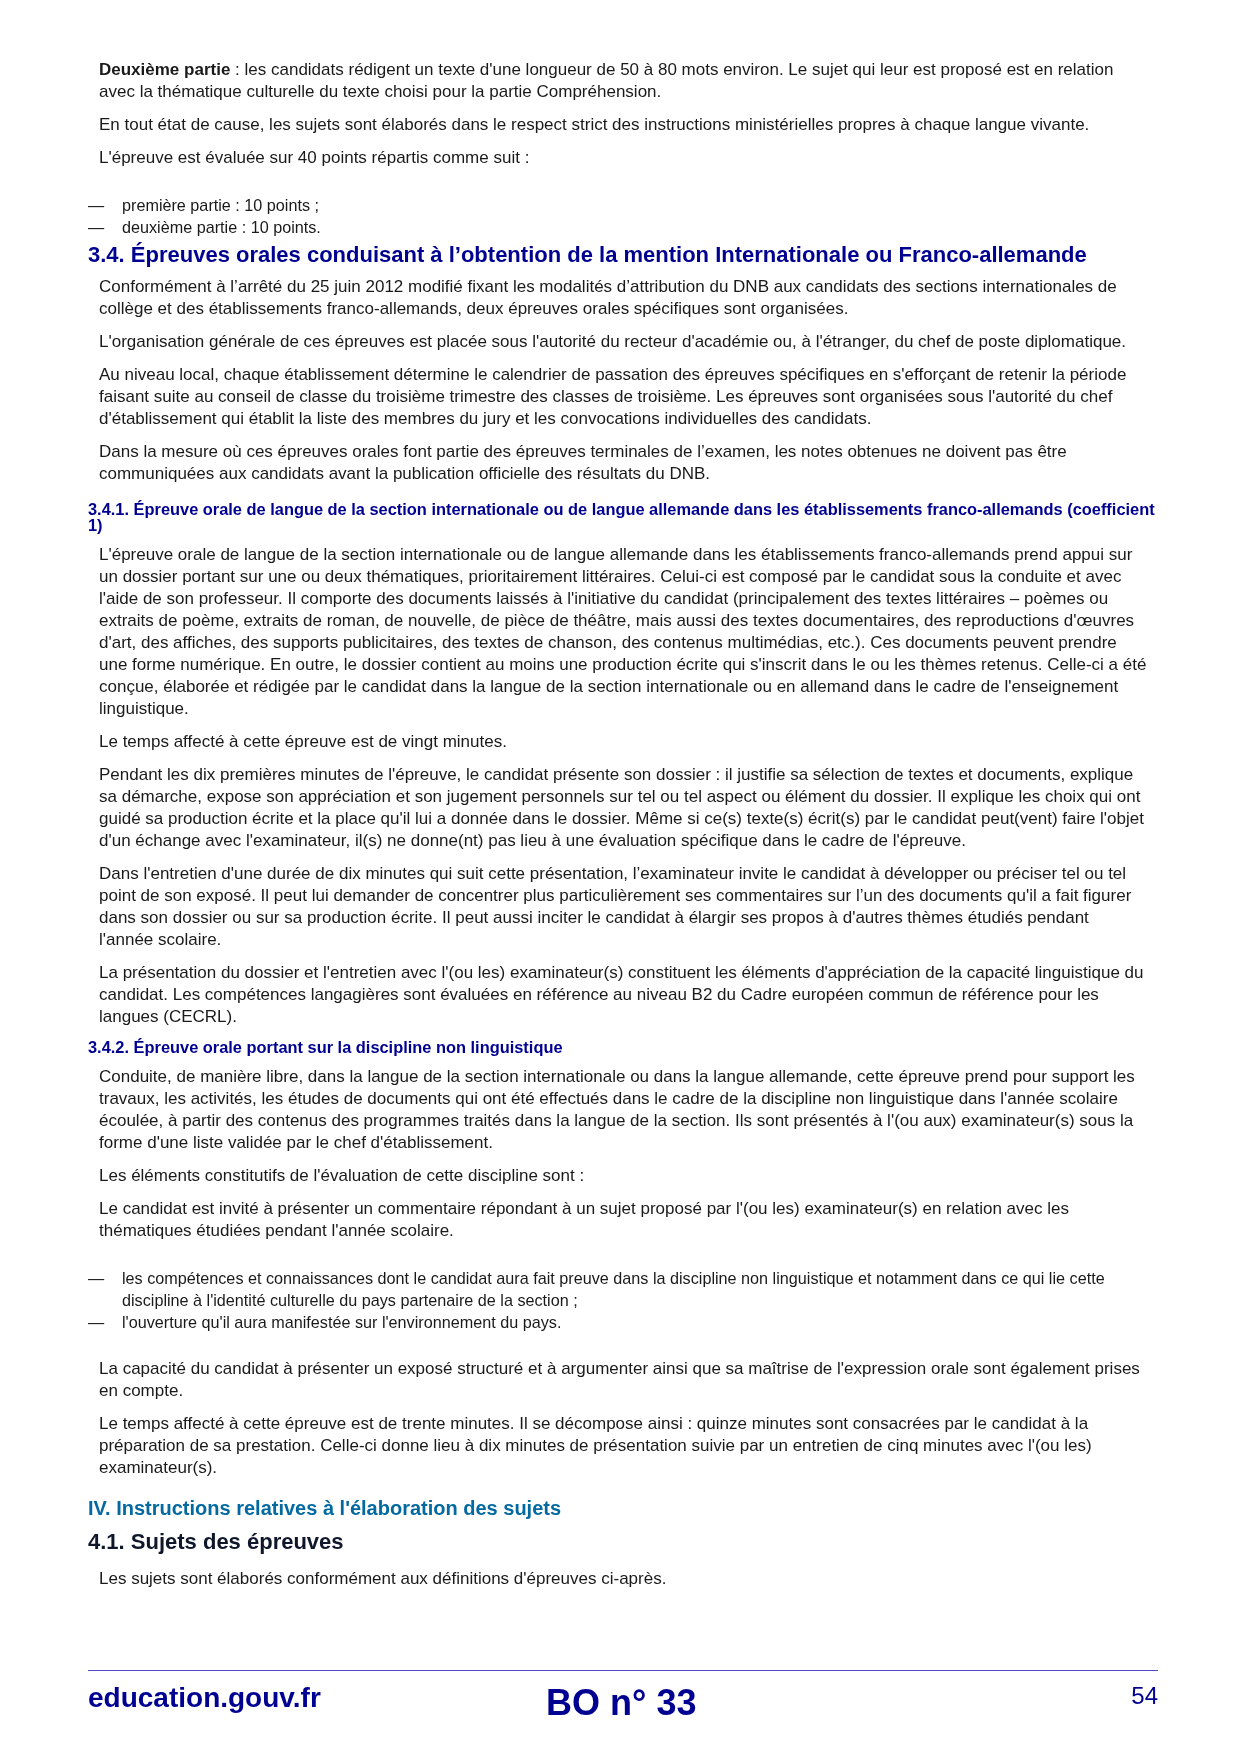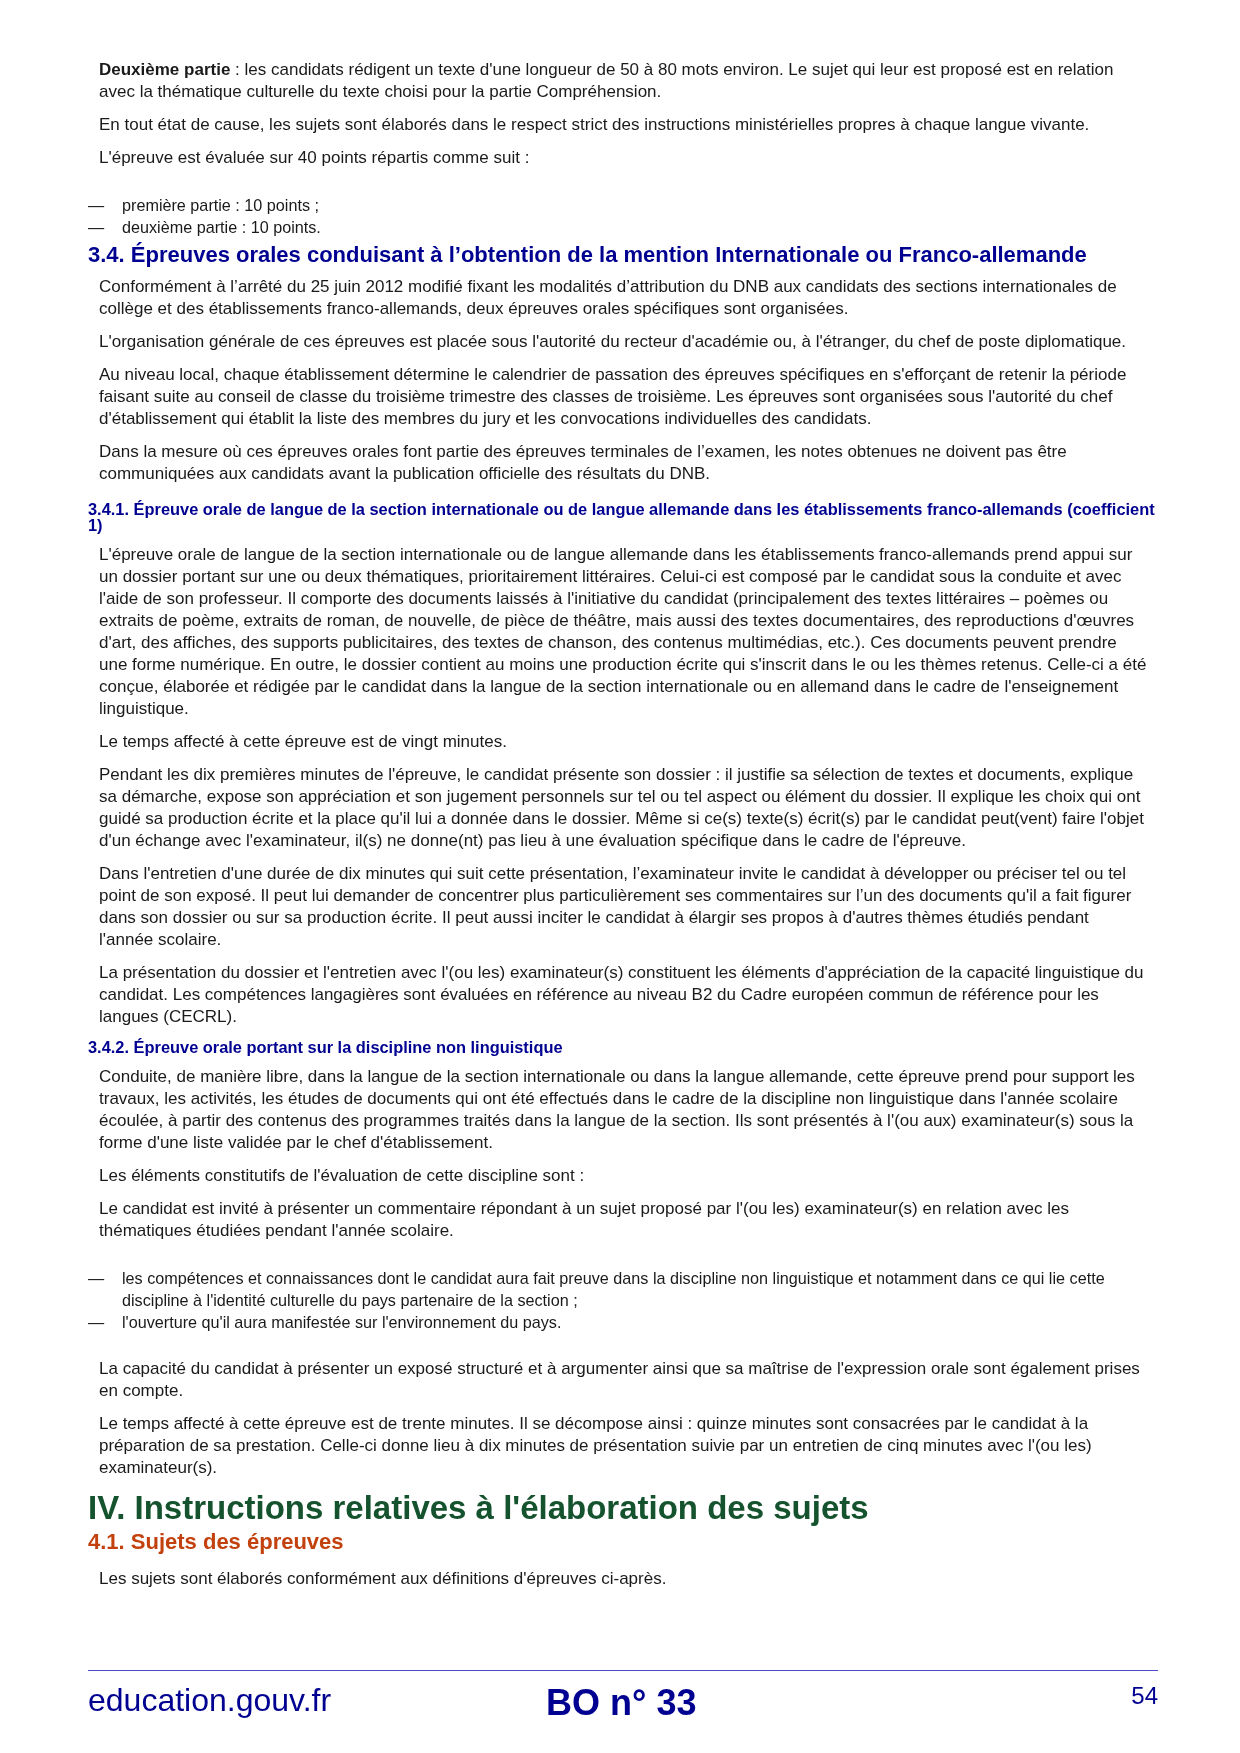--- a/index.html
+++ b/index.html
@@ -9,25 +9,25 @@
     color: #1a1a1a;
   }
   .page { position: absolute; left: 88px; top: 48px; width: 1070px; }
   p { margin: 11px; font-size: 17px; line-height: 22px; }
   .gap { height: 14px; }
   .list { margin: 0; padding: 0; list-style: none; }
   .list li { position: relative; padding-left: 34px; font-size: 16.2px; line-height: 22px; }
   .list li .dash { position: absolute; left: 0; top: 0; }
   .h2 { color: #000091; font-weight: bold; font-size: 22px; line-height: 21px; margin: 6px 0 6px 0; }
   .h3 { color: #000091; font-weight: bold; font-size: 16.4px; line-height: 16px; margin: 6px 0 7px 0; }
-  .h1 { color: #14532d; font-weight: bold; font-size: 33px; line-height: 34px; margin: 12px 0 2px 0; }
-  .h2b { color: #c2410c; font-weight: bold; font-size: 22px; line-height: 30px; margin: 0 0 2px 0; }
+  .h1 { color: #0369a1; font-weight: bold; font-size: 20px; line-height: 34px; margin: 12px 0 2px 0; }
+  .h2b { color: #0f172a; font-weight: bold; font-size: 22px; line-height: 30px; margin: 0 0 2px 0; }
   .footer-line { position: absolute; left: 88px; top: 1670px; width: 1070px; height: 1px; background: #4b4bc8; }
   .footer { position: absolute; left: 88px; top: 1682px; width: 1070px; height: 50px; color: #000091; }
-  .footer .site { position: absolute; left: 0; top: 0; font-size: 32px; font-weight: normal; }
+  .footer .site { position: absolute; left: 0; top: 0; font-size: 28px; font-weight: bold; }
   .footer .bo { position: absolute; left: 458px; top: 0; font-size: 36px; font-weight: bold; }
   .footer .pnum { position: absolute; right: 0; top: 0; font-size: 24px; }
   b { font-weight: bold; }
 </style>
 </head>
 <body>
 
 <div class="page">
 
   <p><b>Deuxième partie</b><span> : les candidats rédigent un texte d'une longueur de 50 à 80 mots environ. Le sujet qui leur est proposé est en relation avec la thématique culturelle du texte choisi pour la partie Compréhension.</span></p>

